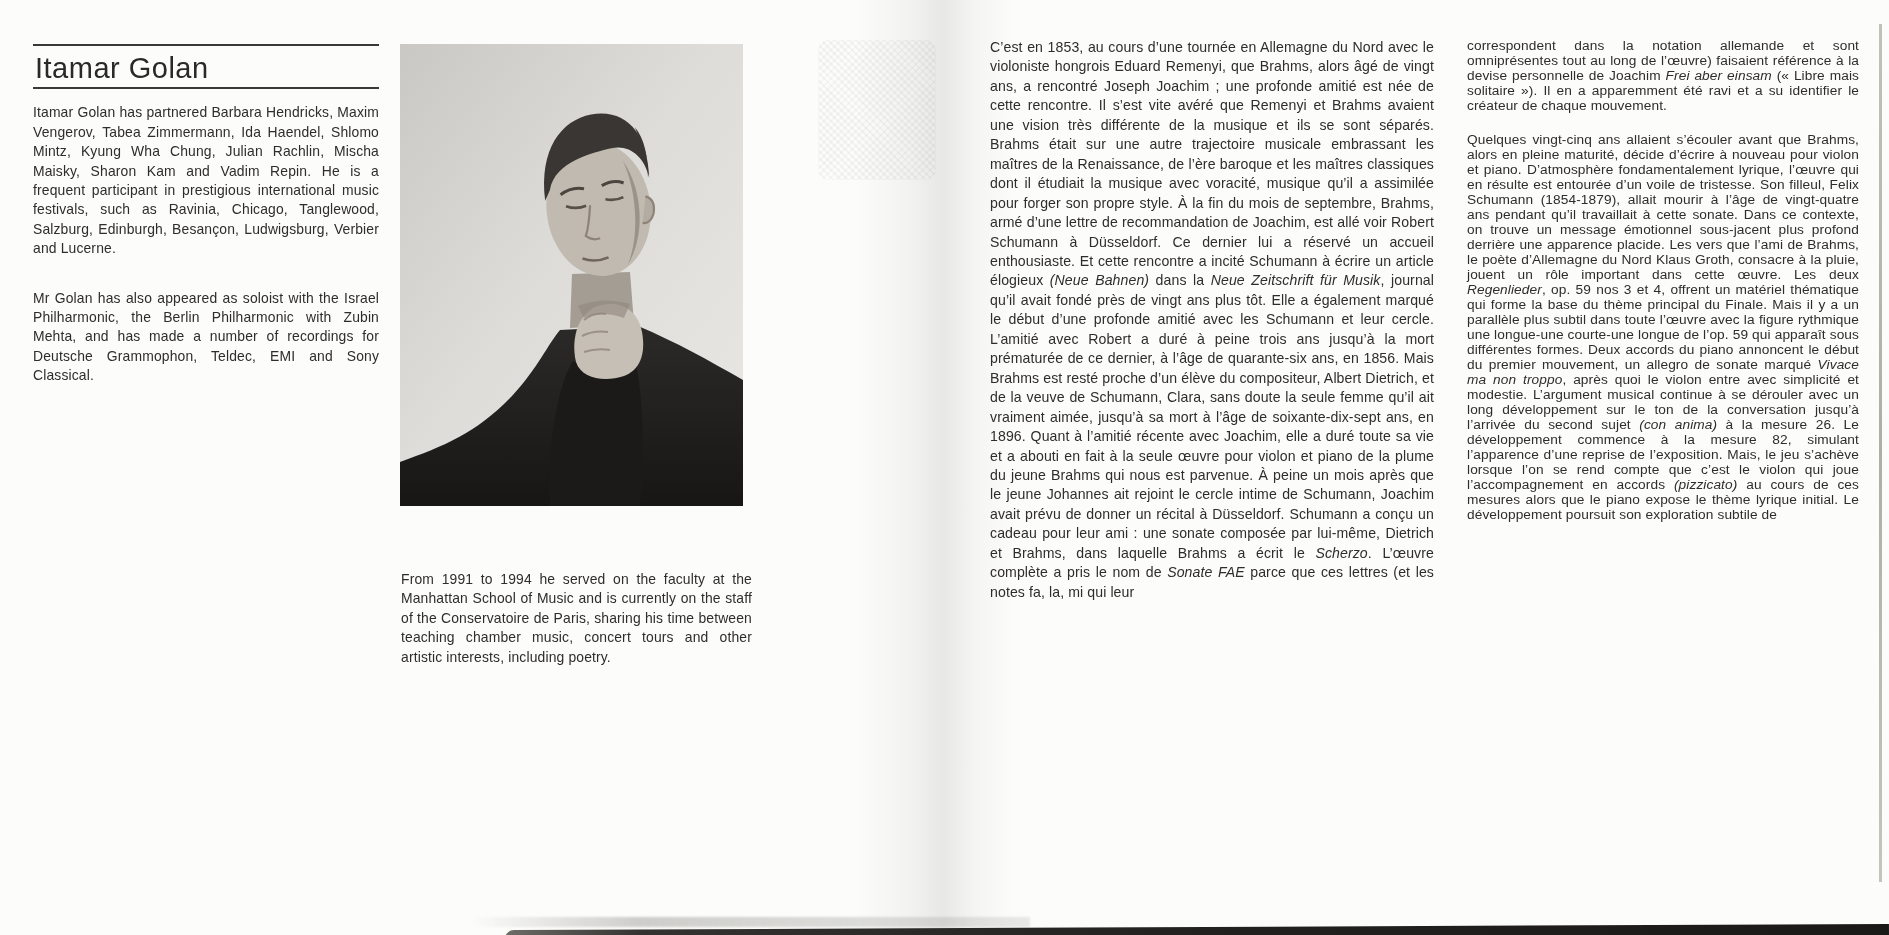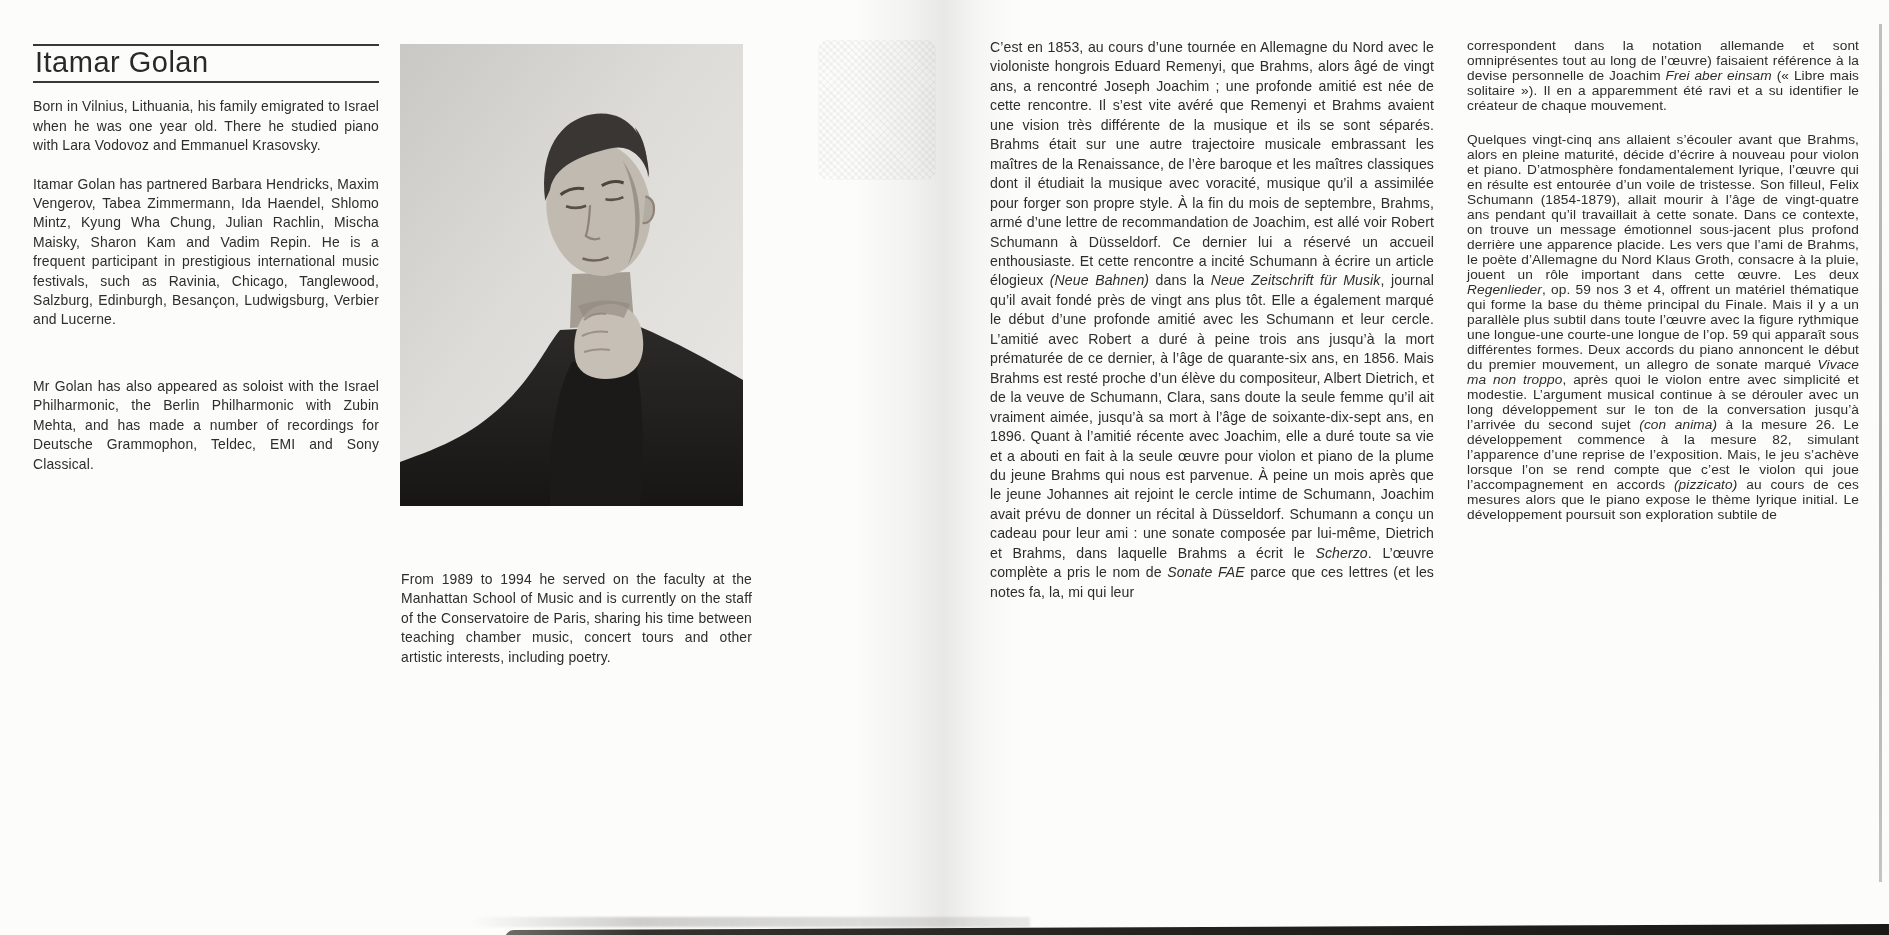--- a/index.html
+++ b/index.html
@@ -12,28 +12,28 @@
   }
   .justified{text-align:justify;text-justify:inter-word;}
   
   .bio-col{
     position:absolute;left:33px;top:44px;width:346px;
     font-size:13.9px;line-height:19.4px;letter-spacing:.15px;
   }
   .title-block{
     border-top:2.5px solid #3a3836;
     border-bottom:2.5px solid #3a3836;
-    padding:7px 0 9px 2px;
+    padding:13px 0 9px 2px;
     margin-bottom:14px;
   }
   .page-title{
     font-size:29px;font-weight:400;letter-spacing:.5px;color:#2b2927;
   }
   .bio-col p{margin:0 0 19px 0;}
-  .bio-col p.last{margin-top:47px;}
+  .bio-col p.last{margin-top:30px;}
   
   .photo-figure{
     position:absolute;left:400px;top:44px;width:343px;height:462px;
     box-shadow:inset 0 0 0 1px rgba(0,0,0,.18);
   }
   .photo-figure svg{display:block;width:100%;height:100%;}
   .photo-caption{
     position:absolute;left:401px;top:556px;width:351px;
     font-size:13.9px;line-height:19.4px;letter-spacing:.15px;
   }
@@ -93,21 +93,20 @@
 <div class="gutter-shadow"></div>
 <div class="texture-patch"></div>
 <div class="page-edge-line"></div>
 <div class="bottom-smudge"></div>
 <div class="bottom-edge"></div>
 
 <div class="bio-col">
   <div class="title-block">
     <div class="page-title">Itamar Golan</div>
   </div>
-  <p class="justified">Born in Vilnius, Lithuania, his family emigrated to Israel when he was one year old. There he studied piano with Lara Vodovoz and Emmanuel Krasovsky.</p>
   <p class="justified">Itamar Golan has partnered Barbara Hendricks, Maxim Vengerov, Tabea Zimmermann, Ida Haendel, Shlomo Mintz, Kyung Wha Chung, Julian Rachlin, Mischa Maisky, Sharon Kam and Vadim Repin. He is a frequent participant in prestigious international music festivals, such as Ravinia, Chicago, Tanglewood, Salzburg, Edinburgh, Besançon, Ludwigsburg, Verbier and Lucerne.</p>
   <p class="justified last">Mr Golan has also appeared as soloist with the Israel Philharmonic, the Berlin Philharmonic with Zubin Mehta, and has made a number of recordings for Deutsche Grammophon, Teldec, EMI and Sony Classical.</p>
 </div>
 
 <div class="photo-figure">
   <svg viewBox="0 0 343 462" preserveAspectRatio="none">
     <defs>
       <linearGradient id="bgG" x1="0" y1="0" x2="1" y2="1">
         <stop offset="0" stop-color="#c9c8c4"></stop>
         <stop offset=".45" stop-color="#dddcd8"></stop>
@@ -145,21 +144,21 @@
       <path d="M246,158 q10,4 6,18 q-4,10 -12,8" stroke="#8d8379" stroke-width="2.2" fill="#b3aca2"></path>
     </g>
 
     <path d="M176,318 C170,292 180,268 198,262 C220,255 238,266 242,288 C246,310 240,326 224,332 C206,338 182,336 176,318 Z" fill="#c6bfb5"></path>
     <path d="M184,276 q10,-8 22,-6 M182,292 q12,-6 26,-4 M184,308 q12,-4 26,-2" stroke="#9a9288" stroke-width="2" fill="none"></path>
 
     <path d="M178,262 q24,-10 52,-2 l-6,14 q-22,-8 -40,0 Z" fill="#8f877d" opacity=".6"></path>
   </svg>
 </div>
 
-<p class="photo-caption justified">From 1989 to 1994 he served on the faculty at the Manhattan School of Music and is currently on the staff of the Conservatoire de Paris, sharing his time between teaching chamber music, concert tours and other artistic interests, including poetry.</p>
+<p class="photo-caption justified">From 1991 to 1994 he served on the faculty at the Manhattan School of Music and is currently on the staff of the Conservatoire de Paris, sharing his time between teaching chamber music, concert tours and other artistic interests, including poetry.</p>
 
 <div class="fr-col-1">
   <p class="justified"><span>C’est en 1853, au cours d’une tournée en Allemagne du Nord avec le violoniste hongrois Eduard Remenyi, que Brahms, alors âgé de vingt ans, a rencontré Joseph Joachim ; une profonde amitié est née de cette rencontre. Il s’est vite avéré que Remenyi et Brahms avaient une vision très différente de la musique et ils se sont séparés. Brahms était sur une autre trajectoire musicale embrassant les maîtres de la Renaissance, de l’ère baroque et les maîtres classiques dont il étudiait la musique avec voracité, musique qu’il a assimilée pour forger son propre style. À la fin du mois de septembre, Brahms, armé d’une lettre de recommandation de Joachim, est allé voir Robert Schumann à Düsseldorf. Ce dernier lui a réservé un accueil enthousiaste. Et cette rencontre a incité Schumann à écrire un article élogieux </span><em>(Neue Bahnen)</em><span> dans la </span><em>Neue Zeitschrift für Musik</em><span>, journal qu’il avait fondé près de vingt ans plus tôt. Elle a également marqué le début d’une profonde amitié avec les Schumann et leur cercle. L’amitié avec Robert a duré à peine trois ans jusqu’à la mort prématurée de ce dernier, à l’âge de quarante-six ans, en 1856. Mais Brahms est resté proche d’un élève du compositeur, Albert Dietrich, et de la veuve de Schumann, Clara, sans doute la seule femme qu’il ait vraiment aimée, jusqu’à sa mort à l’âge de soixante-dix-sept ans, en 1896. Quant à l’amitié récente avec Joachim, elle a duré toute sa vie et a abouti en fait à la seule œuvre pour violon et piano de la plume du jeune Brahms qui nous est parvenue. À peine un mois après que le jeune Johannes ait rejoint le cercle intime de Schumann, Joachim avait prévu de donner un récital à Düsseldorf. Schumann a conçu un cadeau pour leur ami : une sonate composée par lui-même, Dietrich et Brahms, dans laquelle Brahms a écrit le </span><em>Scherzo</em><span>. L’œuvre complète a pris le nom de </span><em>Sonate FAE</em><span> parce que ces lettres (et les notes fa, la, mi qui leur</span></p>
 </div>
 
 <div class="fr-col-2">
   <p class="justified"><span>correspondent dans la notation allemande et sont omniprésentes tout au long de l’œuvre) faisaient référence à la devise personnelle de Joachim </span><em>Frei aber einsam</em><span> (« Libre mais solitaire »). Il en a apparemment été ravi et a su identifier le créateur de chaque mouvement.</span></p>
   <p class="justified"><span>Quelques vingt-cinq ans allaient s’écouler avant que Brahms, alors en pleine maturité, décide d’écrire à nouveau pour violon et piano. D’atmosphère fondamentalement lyrique, l’œuvre qui en résulte est entourée d’un voile de tristesse. Son filleul, Felix Schumann (1854-1879), allait mourir à l’âge de vingt-quatre ans pendant qu’il travaillait à cette sonate. Dans ce contexte, on trouve un message émotionnel sous-jacent plus profond derrière une apparence placide. Les vers que l’ami de Brahms, le poète d’Allemagne du Nord Klaus Groth, consacre à la pluie, jouent un rôle important dans cette œuvre. Les deux </span><em>Regenlieder</em><span>, op. 59 nos 3 et 4, offrent un matériel thématique qui forme la base du thème principal du Finale. Mais il y a un parallèle plus subtil dans toute l’œuvre avec la figure rythmique une longue-une courte-une longue de l’op. 59 qui apparaît sous différentes formes. Deux accords du piano annoncent le début du premier mouvement, un allegro de sonate marqué </span><em>Vivace ma non troppo</em><span>, après quoi le violon entre avec simplicité et modestie. L’argument musical continue à se dérouler avec un long développement sur le ton de la conversation jusqu’à l’arrivée du second sujet </span><em>(con anima)</em><span> à la mesure 26. Le développement commence à la mesure 82, simulant l’apparence d’une reprise de l’exposition. Mais, le jeu s’achève lorsque l’on se rend compte que c’est le violon qui joue l’accompagnement en accords </span><em>(pizzicato)</em><span> au cours de ces mesures alors que le piano expose le thème lyrique initial. Le développement poursuit son exploration subtile de</span></p>
 </div>
 

